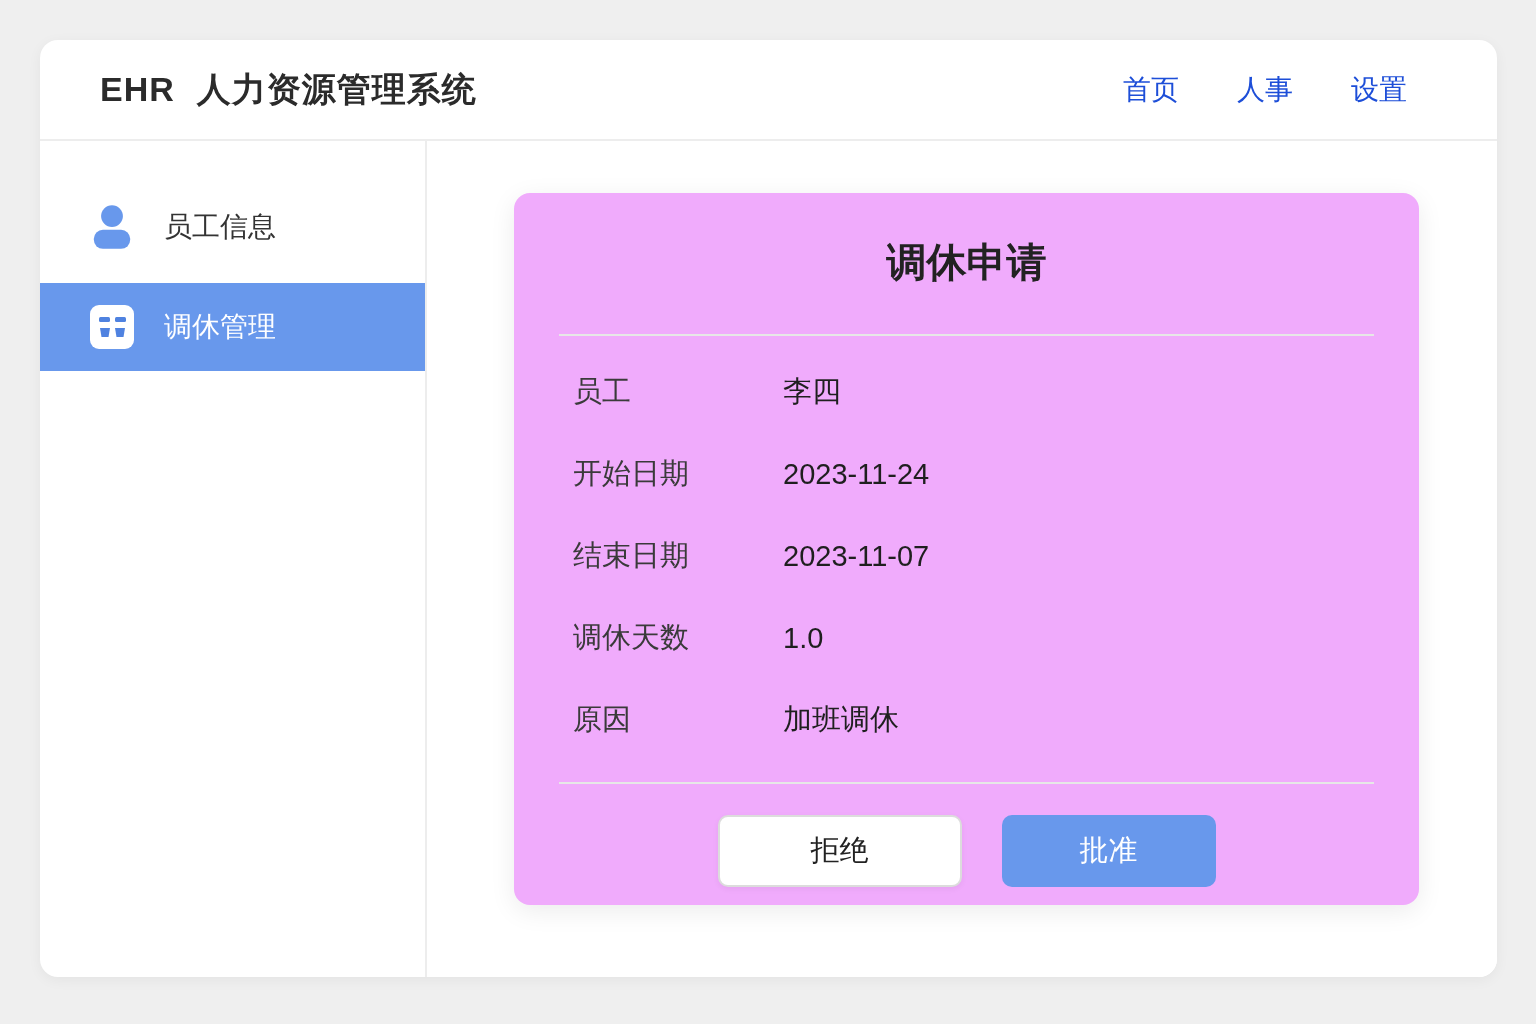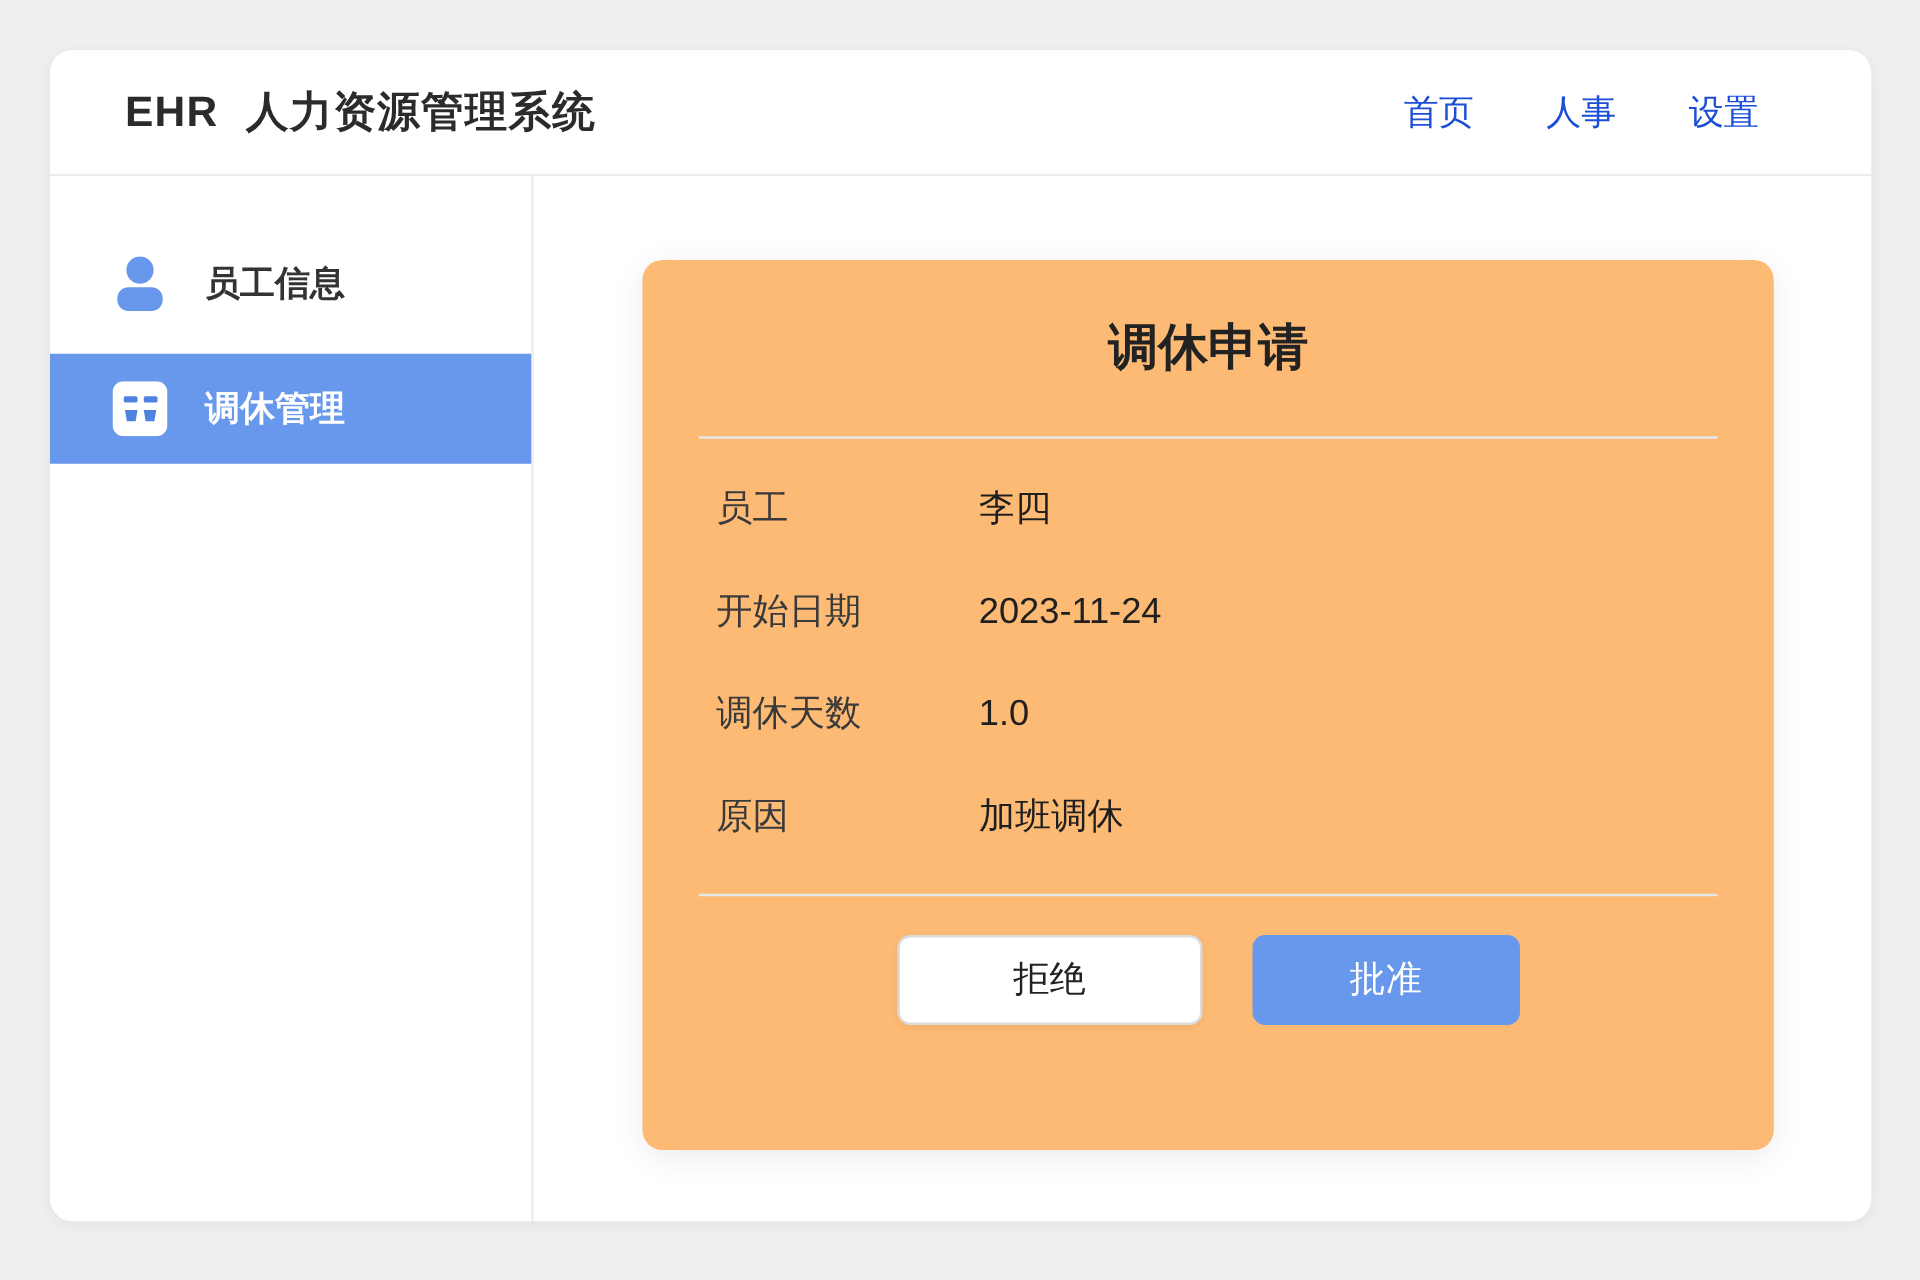--- a/index.html
+++ b/index.html
@@ -57,34 +57,33 @@
   .side-item {
     height: 88px;
     display: flex;
     align-items: center;
     padding-left: 50px;
     gap: 30px;
     margin-bottom: 12px;
     font-size: 28px;
     color: #333333;
     cursor: pointer;
-    font-weight: bold;
   }
   .side-item.active {
     background: #6898ec;
     color: #ffffff;
   }
   .side-icon { width: 44px; height: 48px; display: flex; align-items: center; justify-content: center; }
   
   .main-area { flex: 1; position: relative; background: #ffffff; }
   .card {
     position: absolute;
-    left: 87px; top: 67px;
+    left: 87px; top: 52px;
     width: 905px; height: 712px;
-    background: #fdba74;
+    background: #f0abfc;
     border-radius: 16px;
     box-shadow: 0 6px 26px rgba(0,0,0,0.08);
     padding: 42px 45px 0 45px;
   }
   .card-title {
     text-align: center;
     font-size: 40px;
     font-weight: bold;
     color: #222222;
     margin-bottom: 44px;
@@ -194,20 +193,24 @@
           <div class="field-row">
             <span class="field-label">员工</span>
             <span class="field-value">李四</span>
           </div>
 
           <div class="field-row">
             <span class="field-label">开始日期</span>
             <span class="field-value">2023-11-24</span>
           </div>
 
+          <div class="field-row">
+            <span class="field-label">结束日期</span>
+            <span class="field-value">2023-11-07</span>
+          </div>
 
           <div class="field-row">
             <span class="field-label">调休天数</span>
             <span class="field-value">1.0</span>
           </div>
 
           <div class="field-row">
             <span class="field-label">原因</span>
             <span class="field-value">加班调休</span>
           </div>

